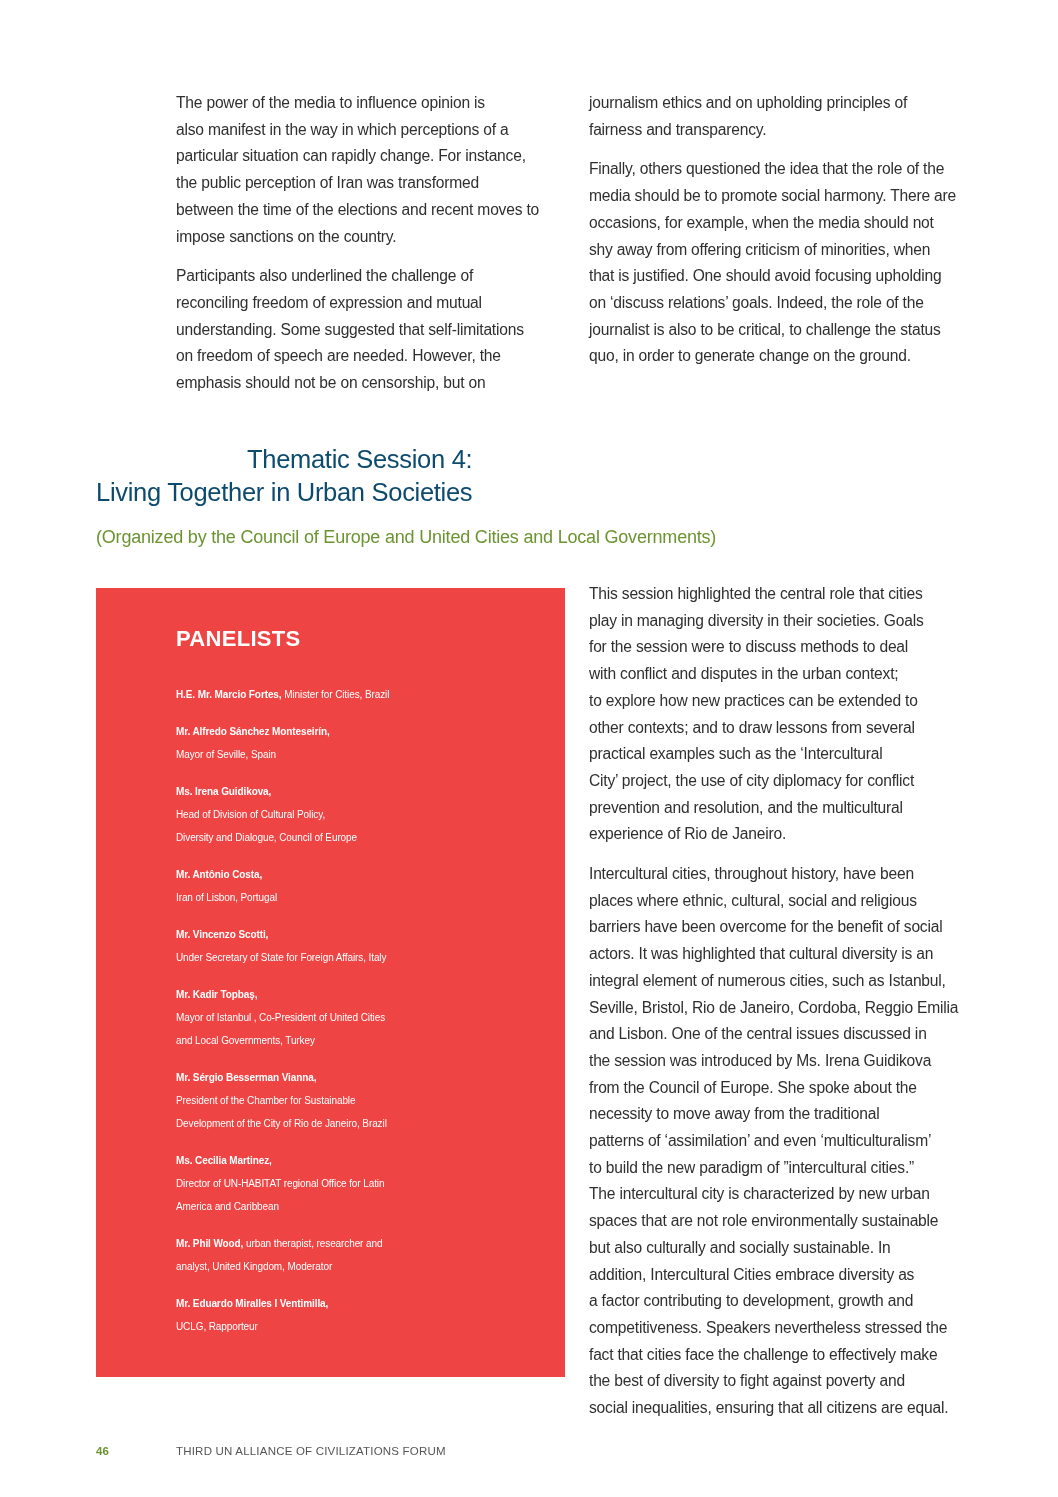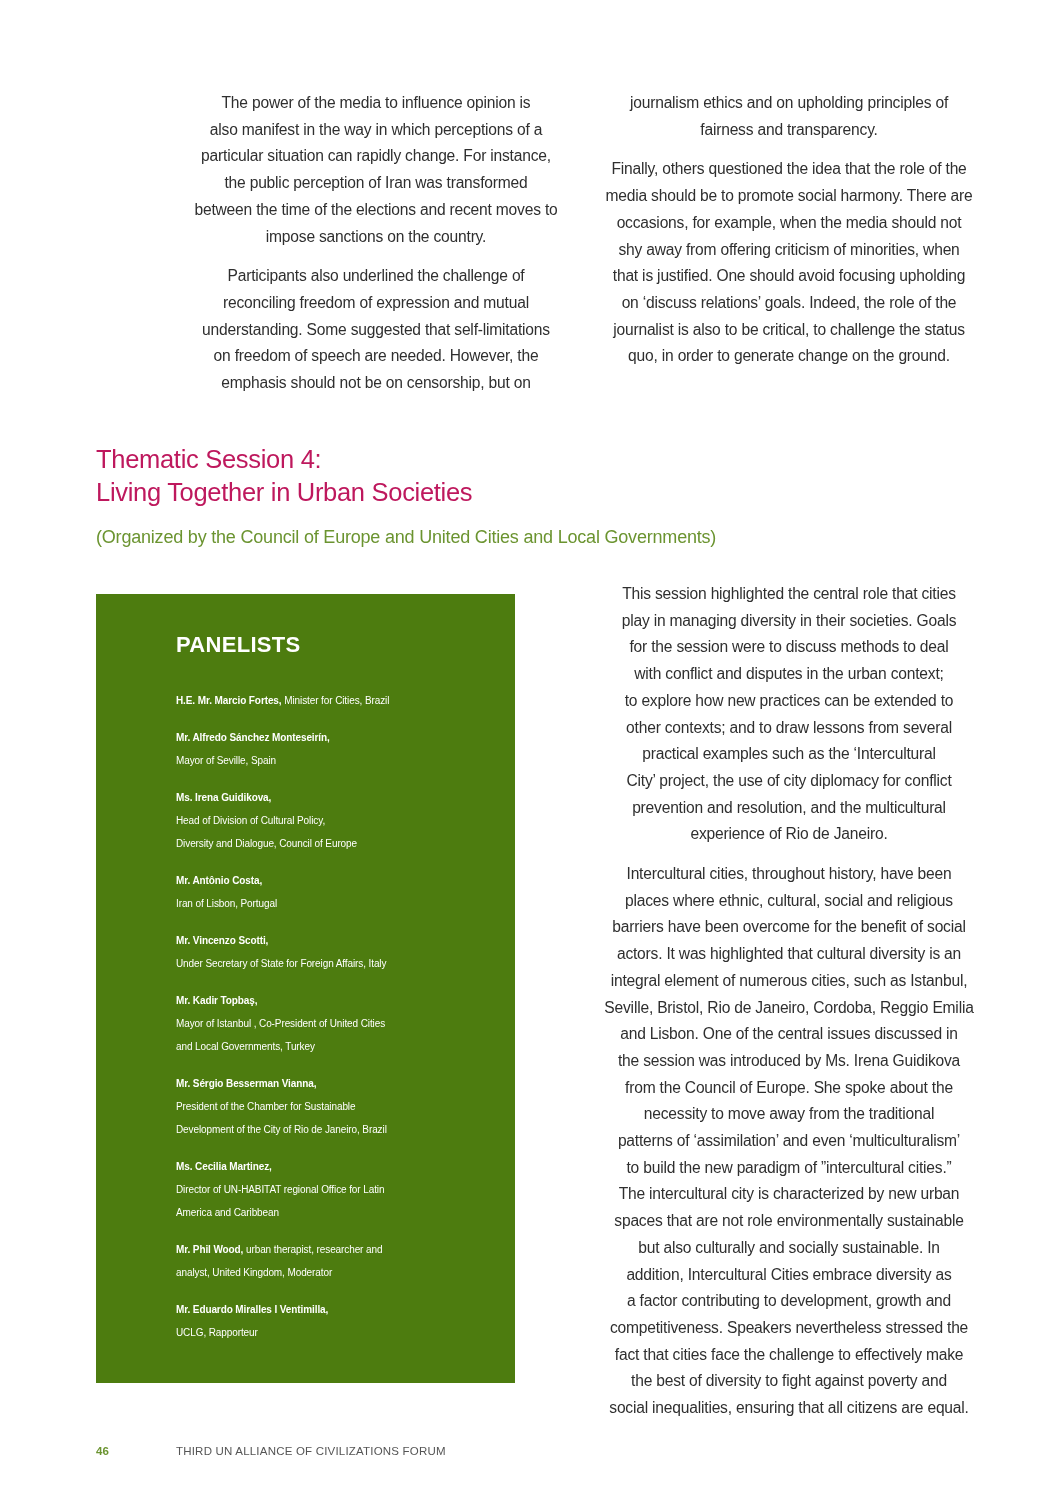--- a/index.html
+++ b/index.html
@@ -17,58 +17,57 @@
     }
     .para-lines {
       font-size: 15.6px;
       line-height: 26.7px;
       color: #2f2f2f;
       letter-spacing: -0.2px;
     }
     .para-lines .line {
       display: block;
       white-space: nowrap;
-      text-align: center;
     }
     .col {
       position: absolute;
     }
     #top-left { left: 176px; top: 90px; width: 400px; }
     #top-right { left: 589px; top: 90px; width: 400px; }
     .para { margin: 0 0 13px 0; }
 
     #section-heading {
       position: absolute;
       left: 96px;
       top: 443px;
-      color: #be185d;
+      color: #0c4a6e;
       font-size: 25.5px;
       line-height: 33px;
       letter-spacing: -0.3px;
+      text-align: right;
     }
     #section-subtitle {
       position: absolute;
       left: 96px;
       top: 523px;
       color: #6b9430;
       font-size: 18px;
       line-height: 28px;
       letter-spacing: -0.2px;
       white-space: nowrap;
     }
 
     #panel {
       position: absolute;
       left: 96px;
       top: 588px;
-      width: 419px;
+      width: 469px;
       height: 789px;
-      background: #4d7c0f;
+      background: #ef4444;
       color: #ffffff;
-      margin-top: 6px;
     }
     #panel-title {
       position: absolute;
       left: 80px;
       top: 38px;
       font-size: 22px;
       font-weight: bold;
       letter-spacing: 0.3px;
     }
     #panel-list {

